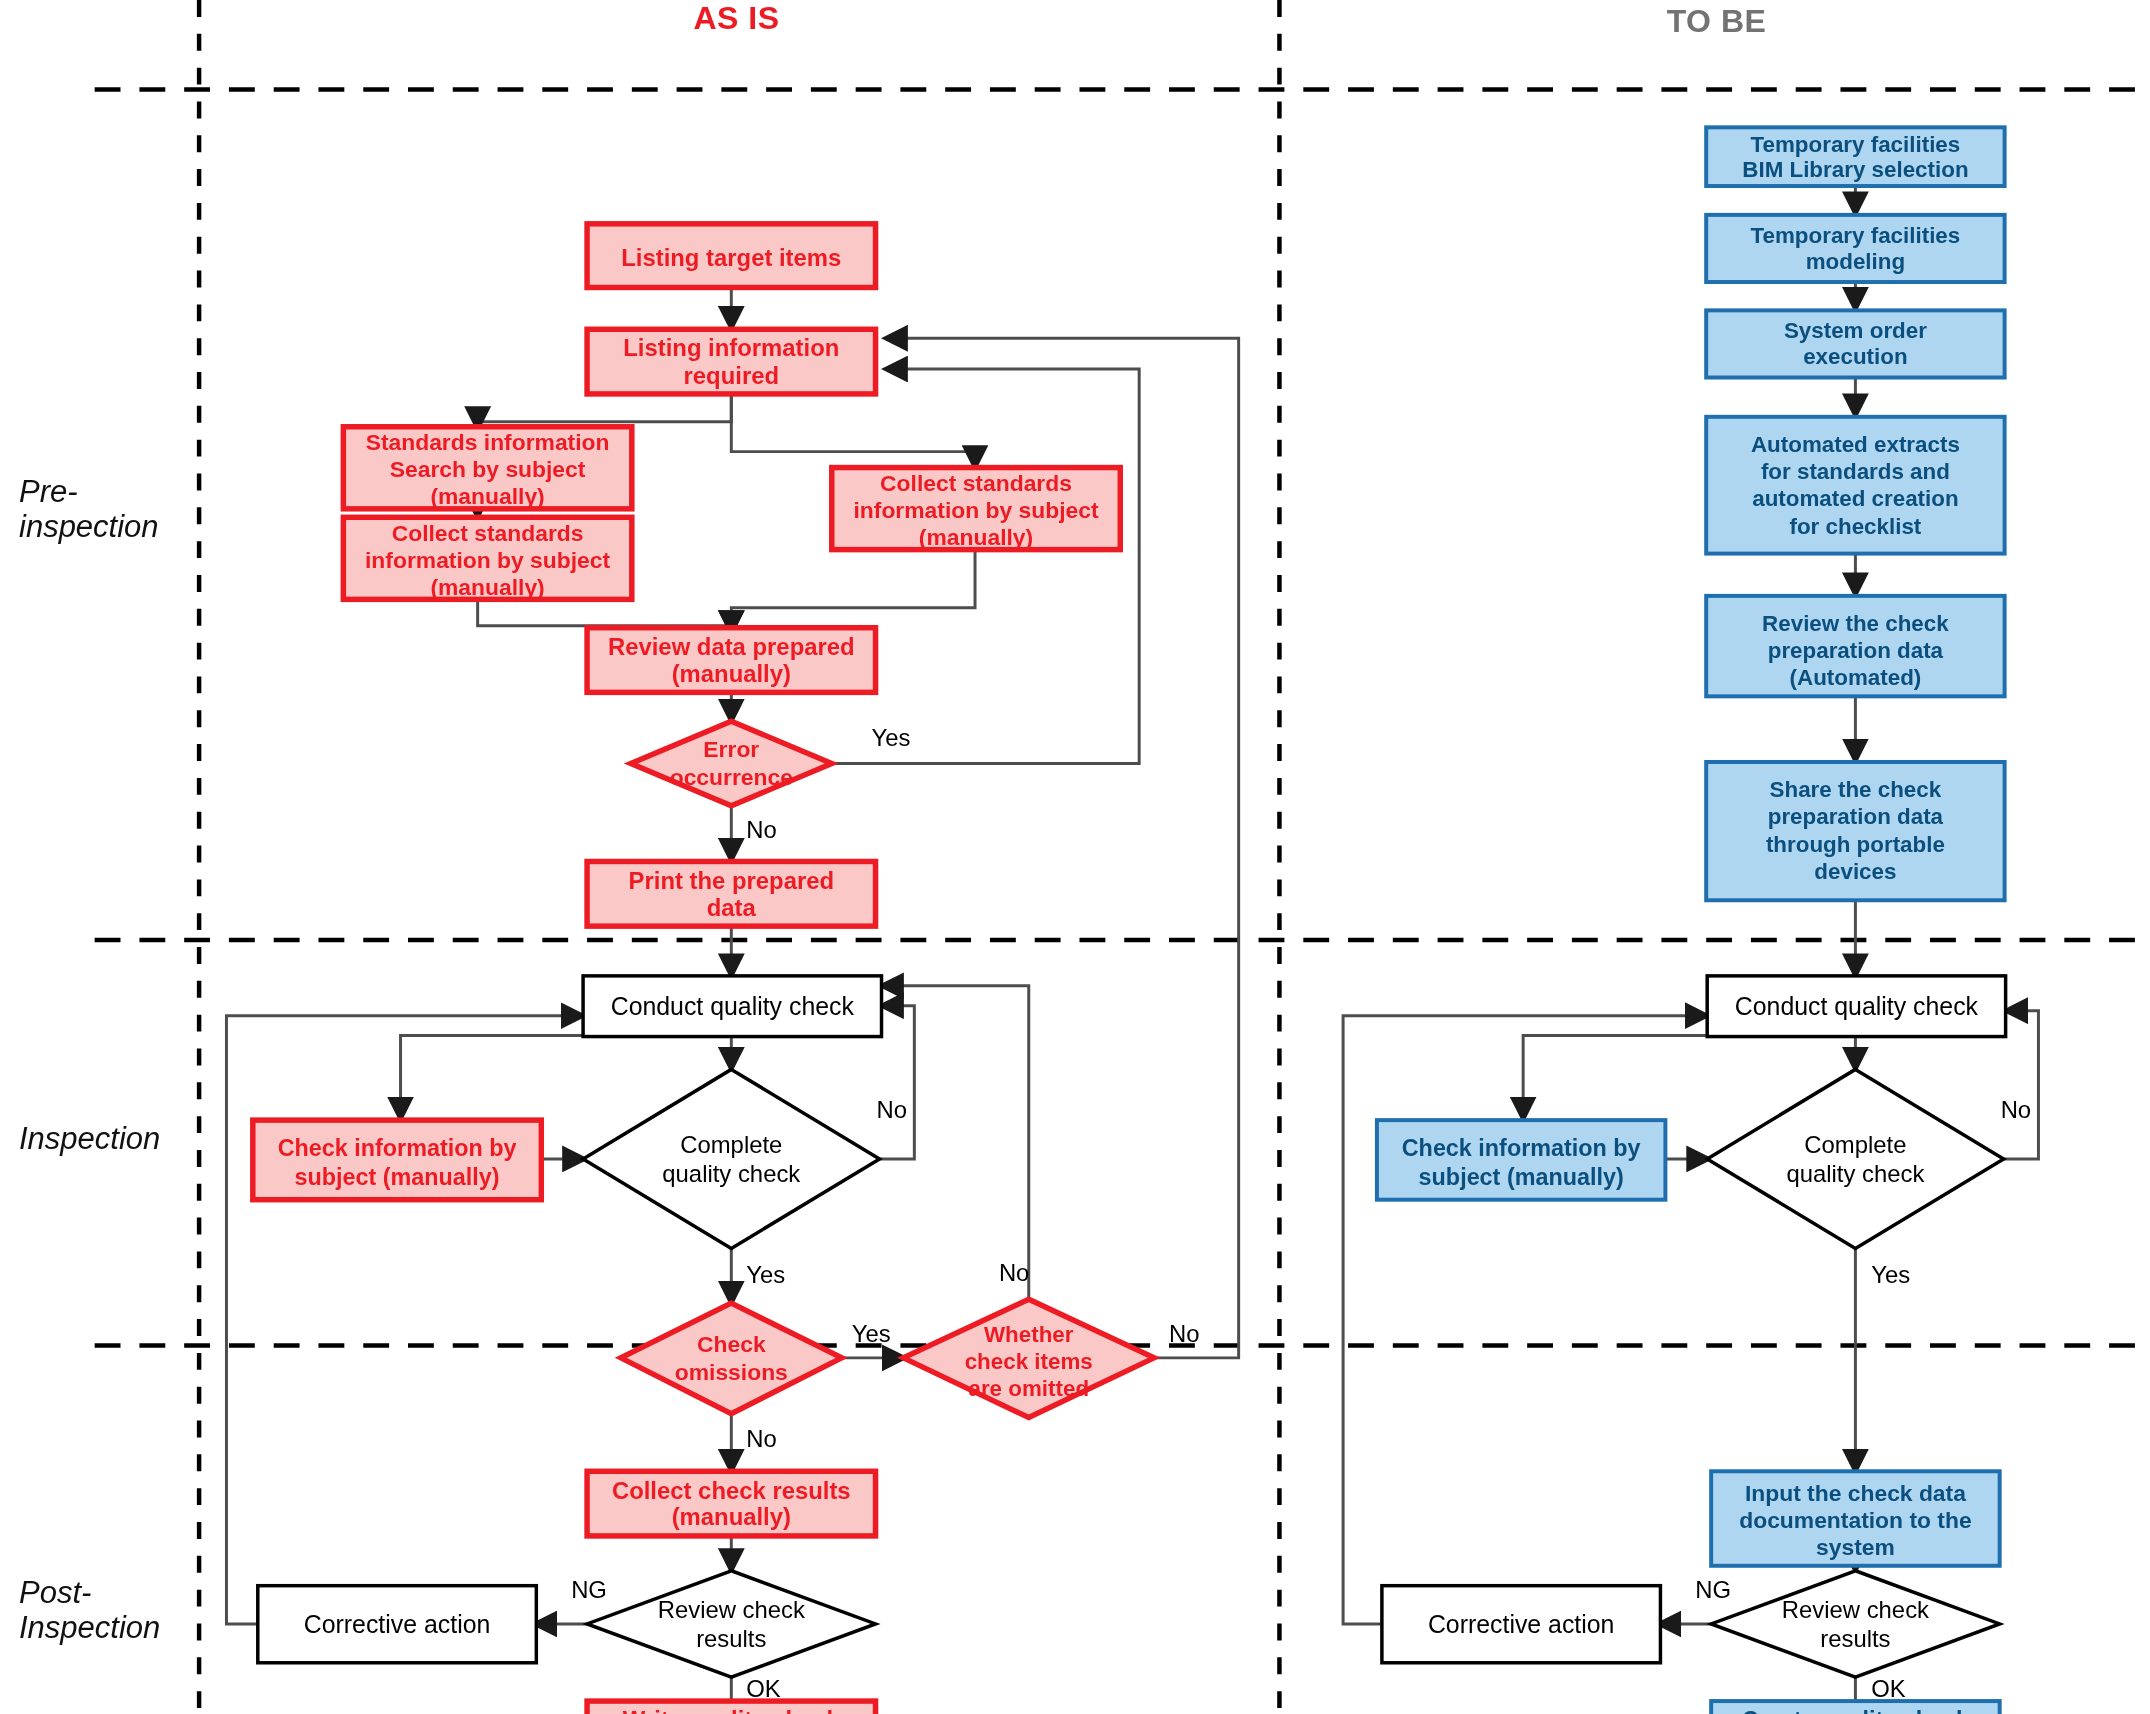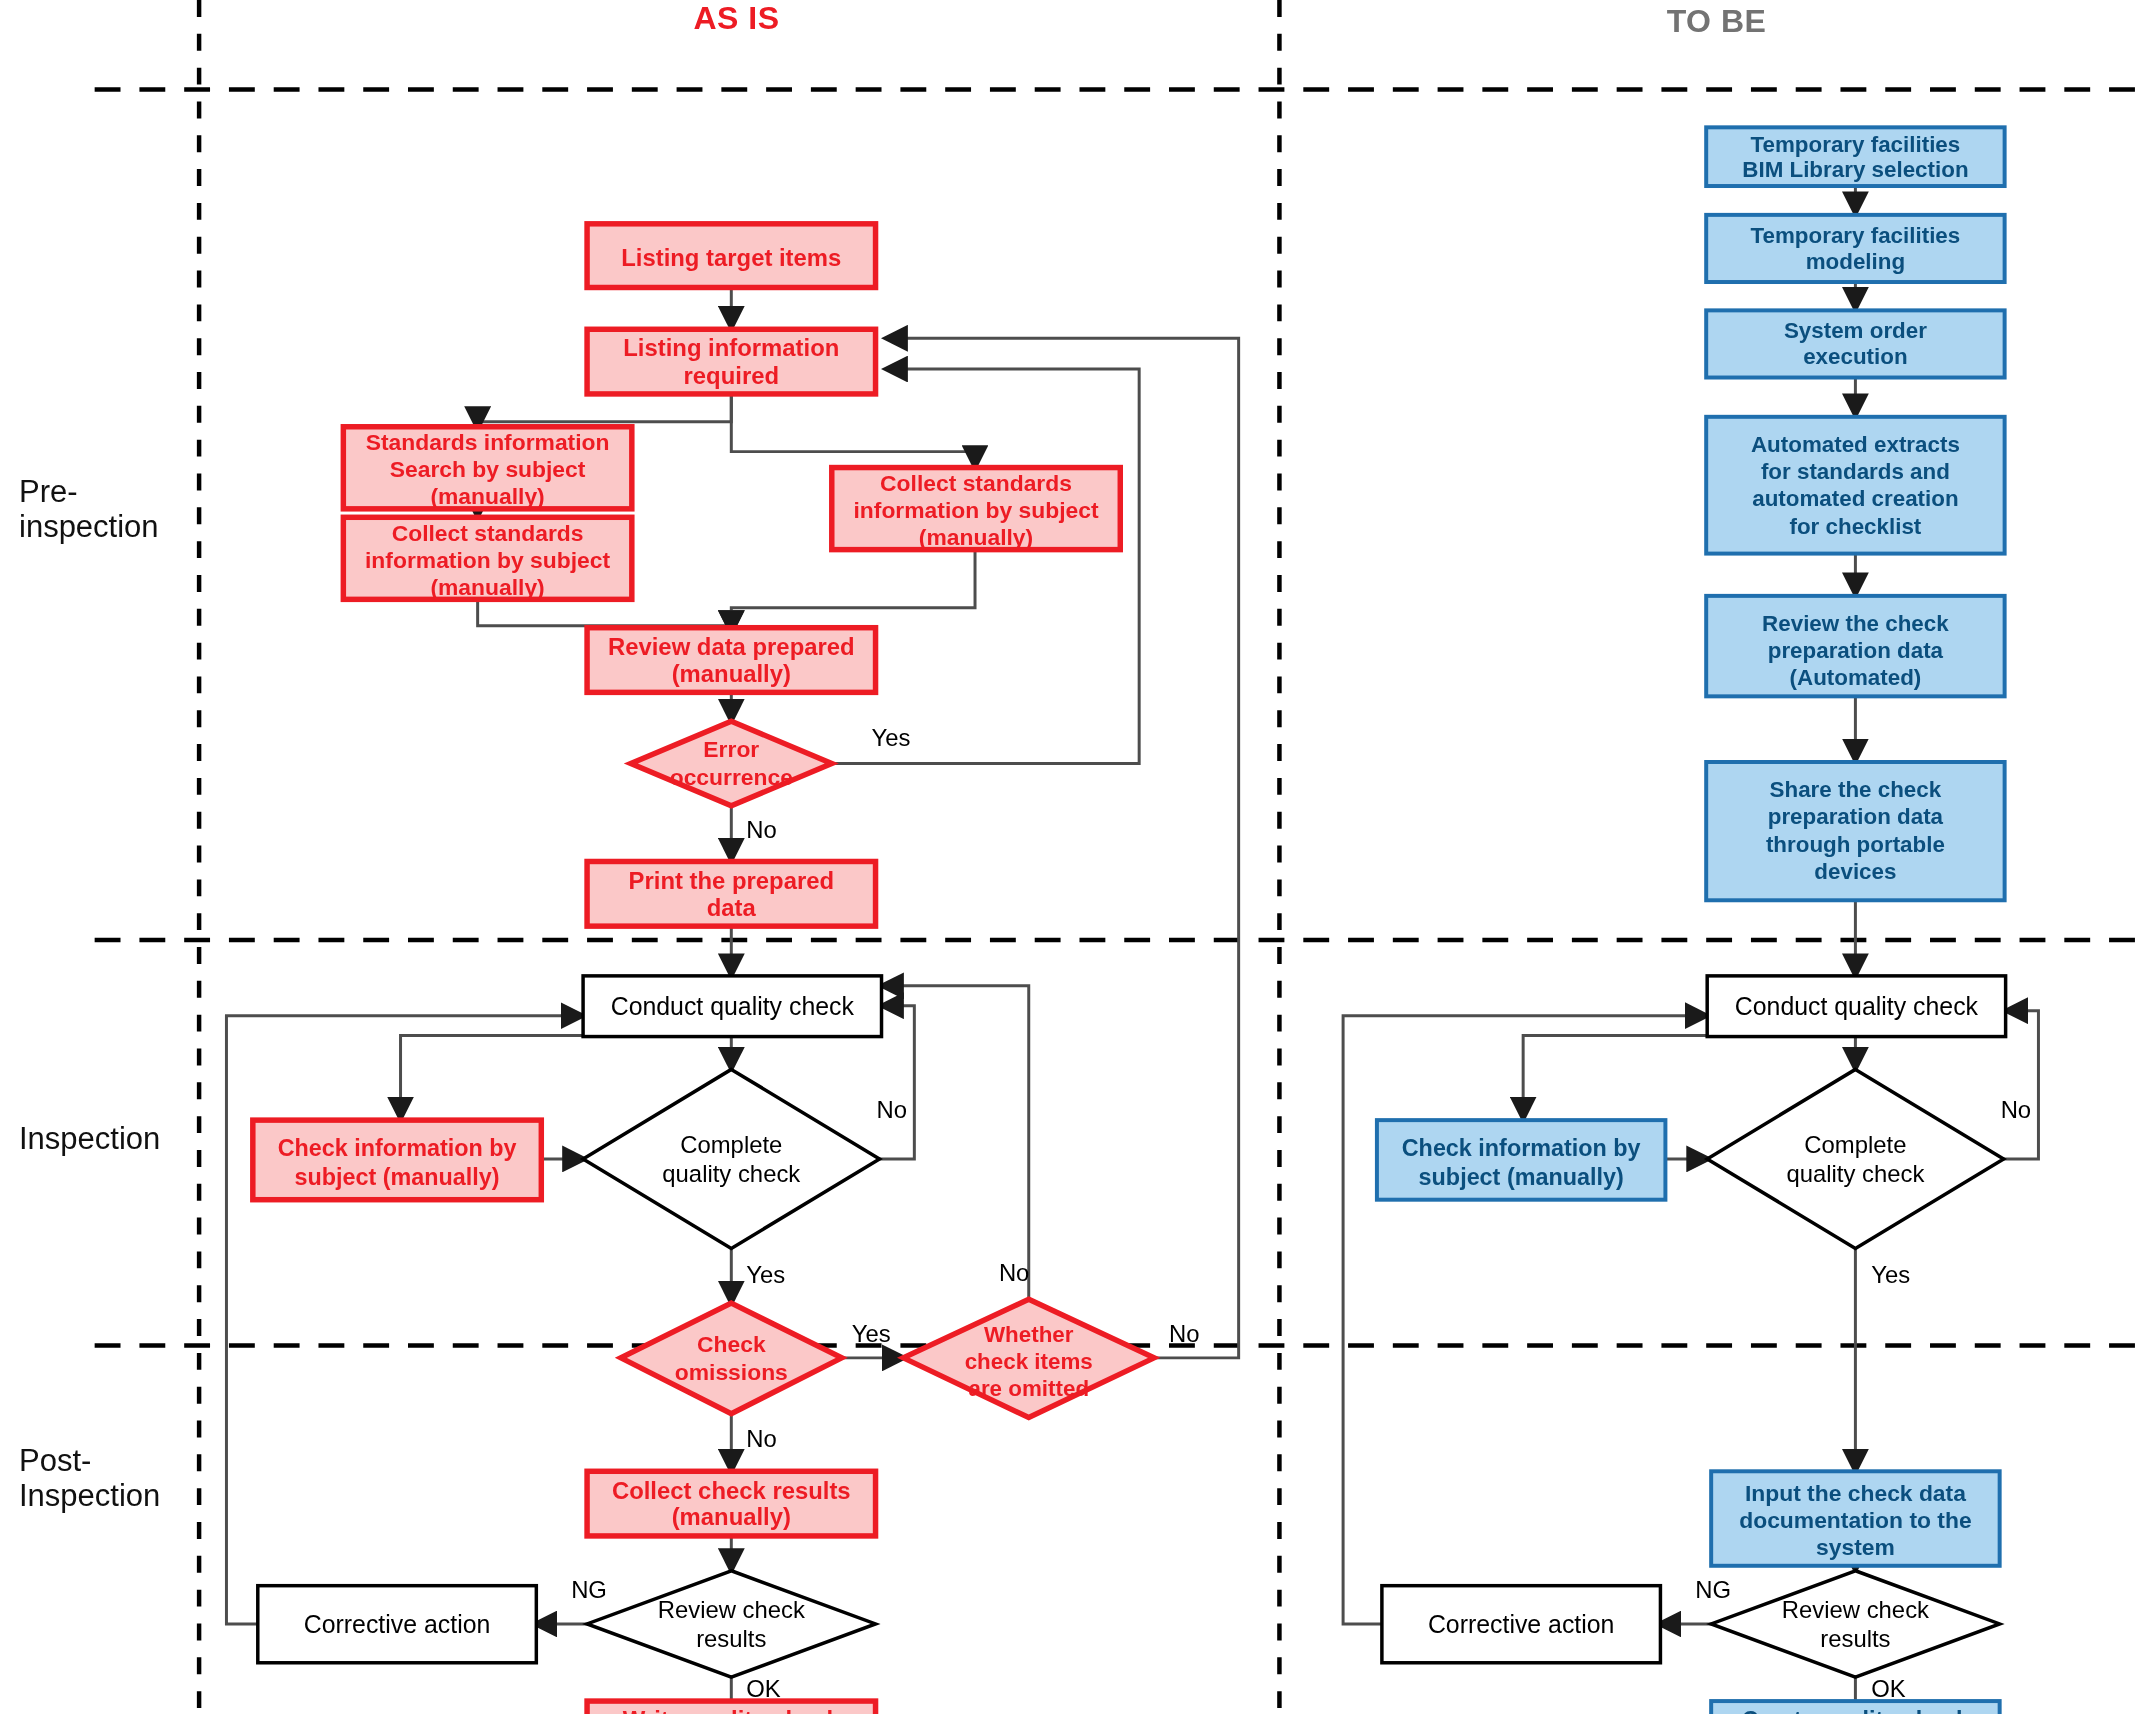--- a/index.html
+++ b/index.html
@@ -1,40 +1,40 @@
 <!DOCTYPE html>
 <html style="font-size:8px"><head>
 <meta charset="utf-8">
 <style>
   html,body{margin:0;padding:0;background:#ffffff;}
   body{font-family:"Liberation Sans", sans-serif;}
   #stage{position:relative;width:2141px;height:1715px;background:#fff;overflow:hidden;border-radius:21px;}
   svg#flow{position:absolute;left:0;top:0;width:2151px;height:1715px;}
   .hdr{position:absolute;font-weight:bold;font-size:32px;letter-spacing:0.5px;}
-  .rowlbl{position:absolute;font-size:31px;color:#111;line-height:1.12;}
+  .rowlbl{position:absolute;font-size:31px;color:#111;line-height:1.12;font-style:italic;}
   text{font-family:"Liberation Sans", sans-serif;}
   .nodetext{font-weight:bold;}
   .plaintext{font-weight:normal;}
 </style>
 </head>
 <body>
 
 <div id="stage">
 
   <div class="hdr" style="left:612px;top:0px;width:249px;text-align:center;color:#ED1C24;">AS IS</div>
   <div class="hdr" style="left:1592px;top:2.5px;width:249px;text-align:center;color:#737373;">TO BE</div>
 
   <div class="rowlbl" style="left:19px;top:475px;">
     <span>Pre-</span><br>
     <span>inspection</span>
   </div>
   <div class="rowlbl" style="left:19px;top:1122px;">
     <span>Inspection</span>
   </div>
-  <div class="rowlbl" style="left:19px;top:1444px;">
+  <div class="rowlbl" style="left:19px;top:1576px;">
     <span>Post-</span><br>
     <span>Inspection</span>
   </div>
 
   <svg id="flow" viewBox="0 0 4324 3448">
     <defs>
       <marker id="arrow" viewBox="0 0 12 12" refX="10" refY="6" markerWidth="9" markerHeight="9" orient="auto-start-reverse">
         <path d="M0,0 L12,6 L0,12 z" fill="#1a1a1a"></path>
       </marker>
     </defs>

